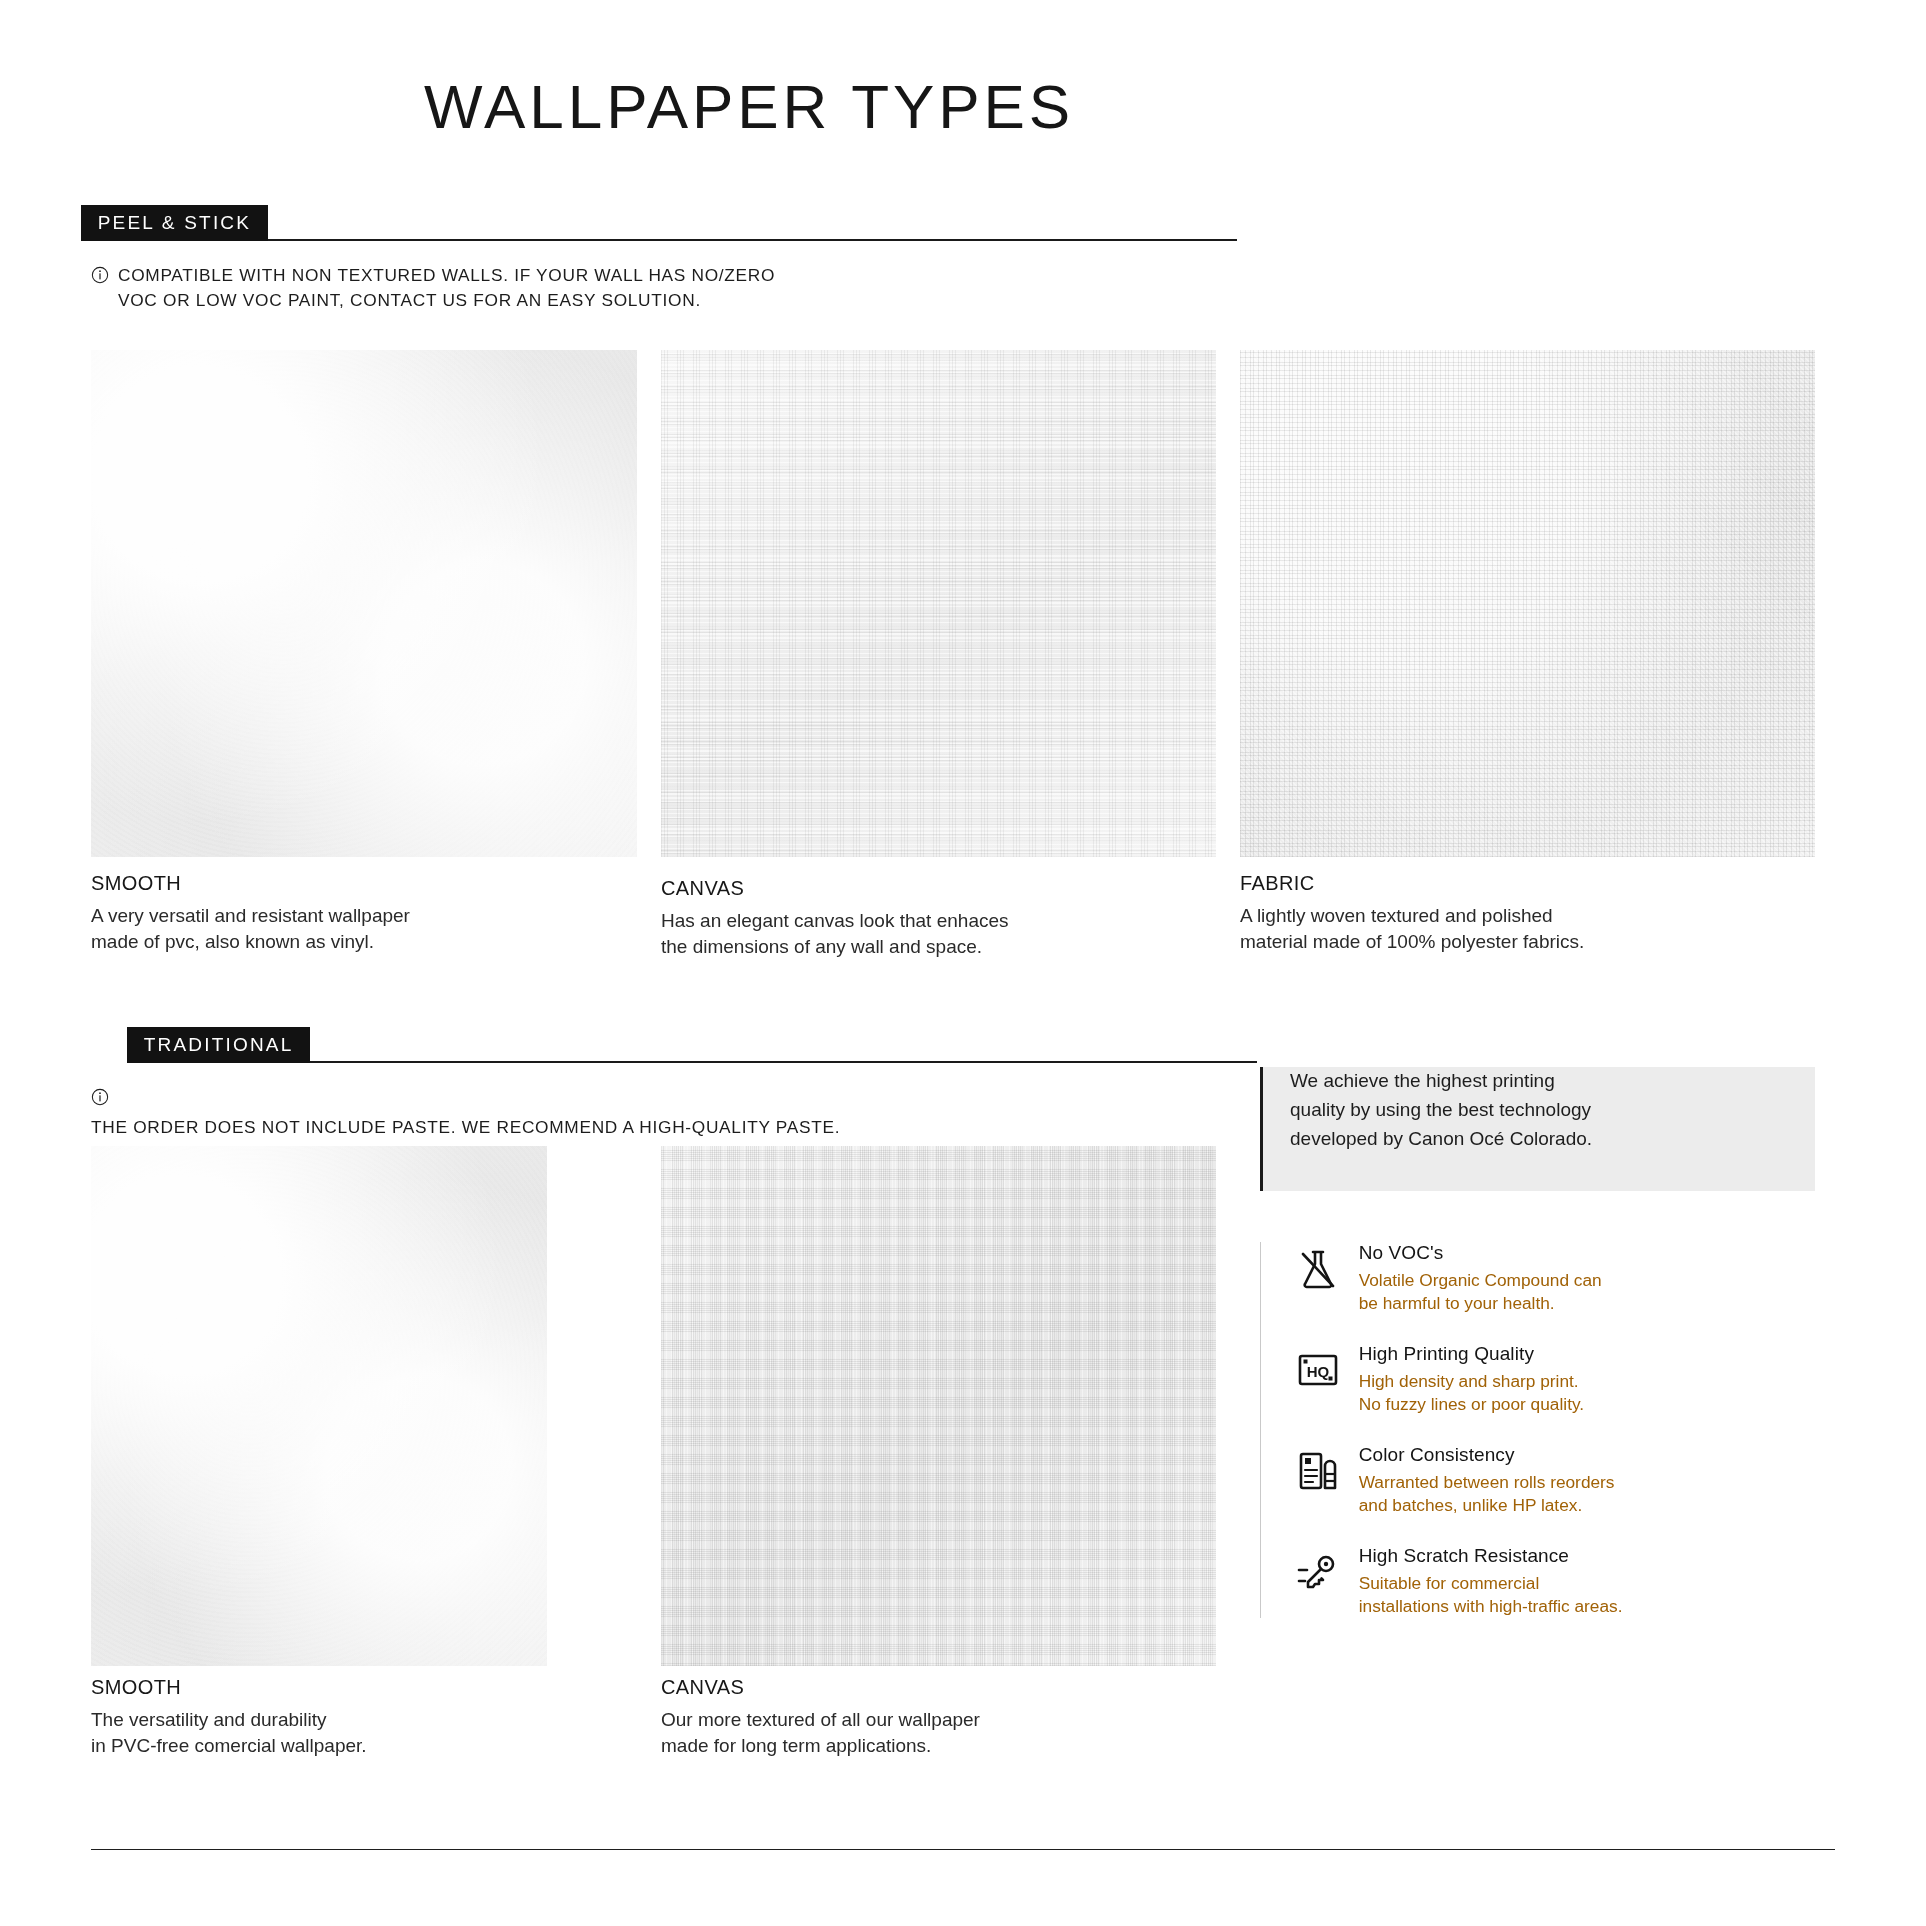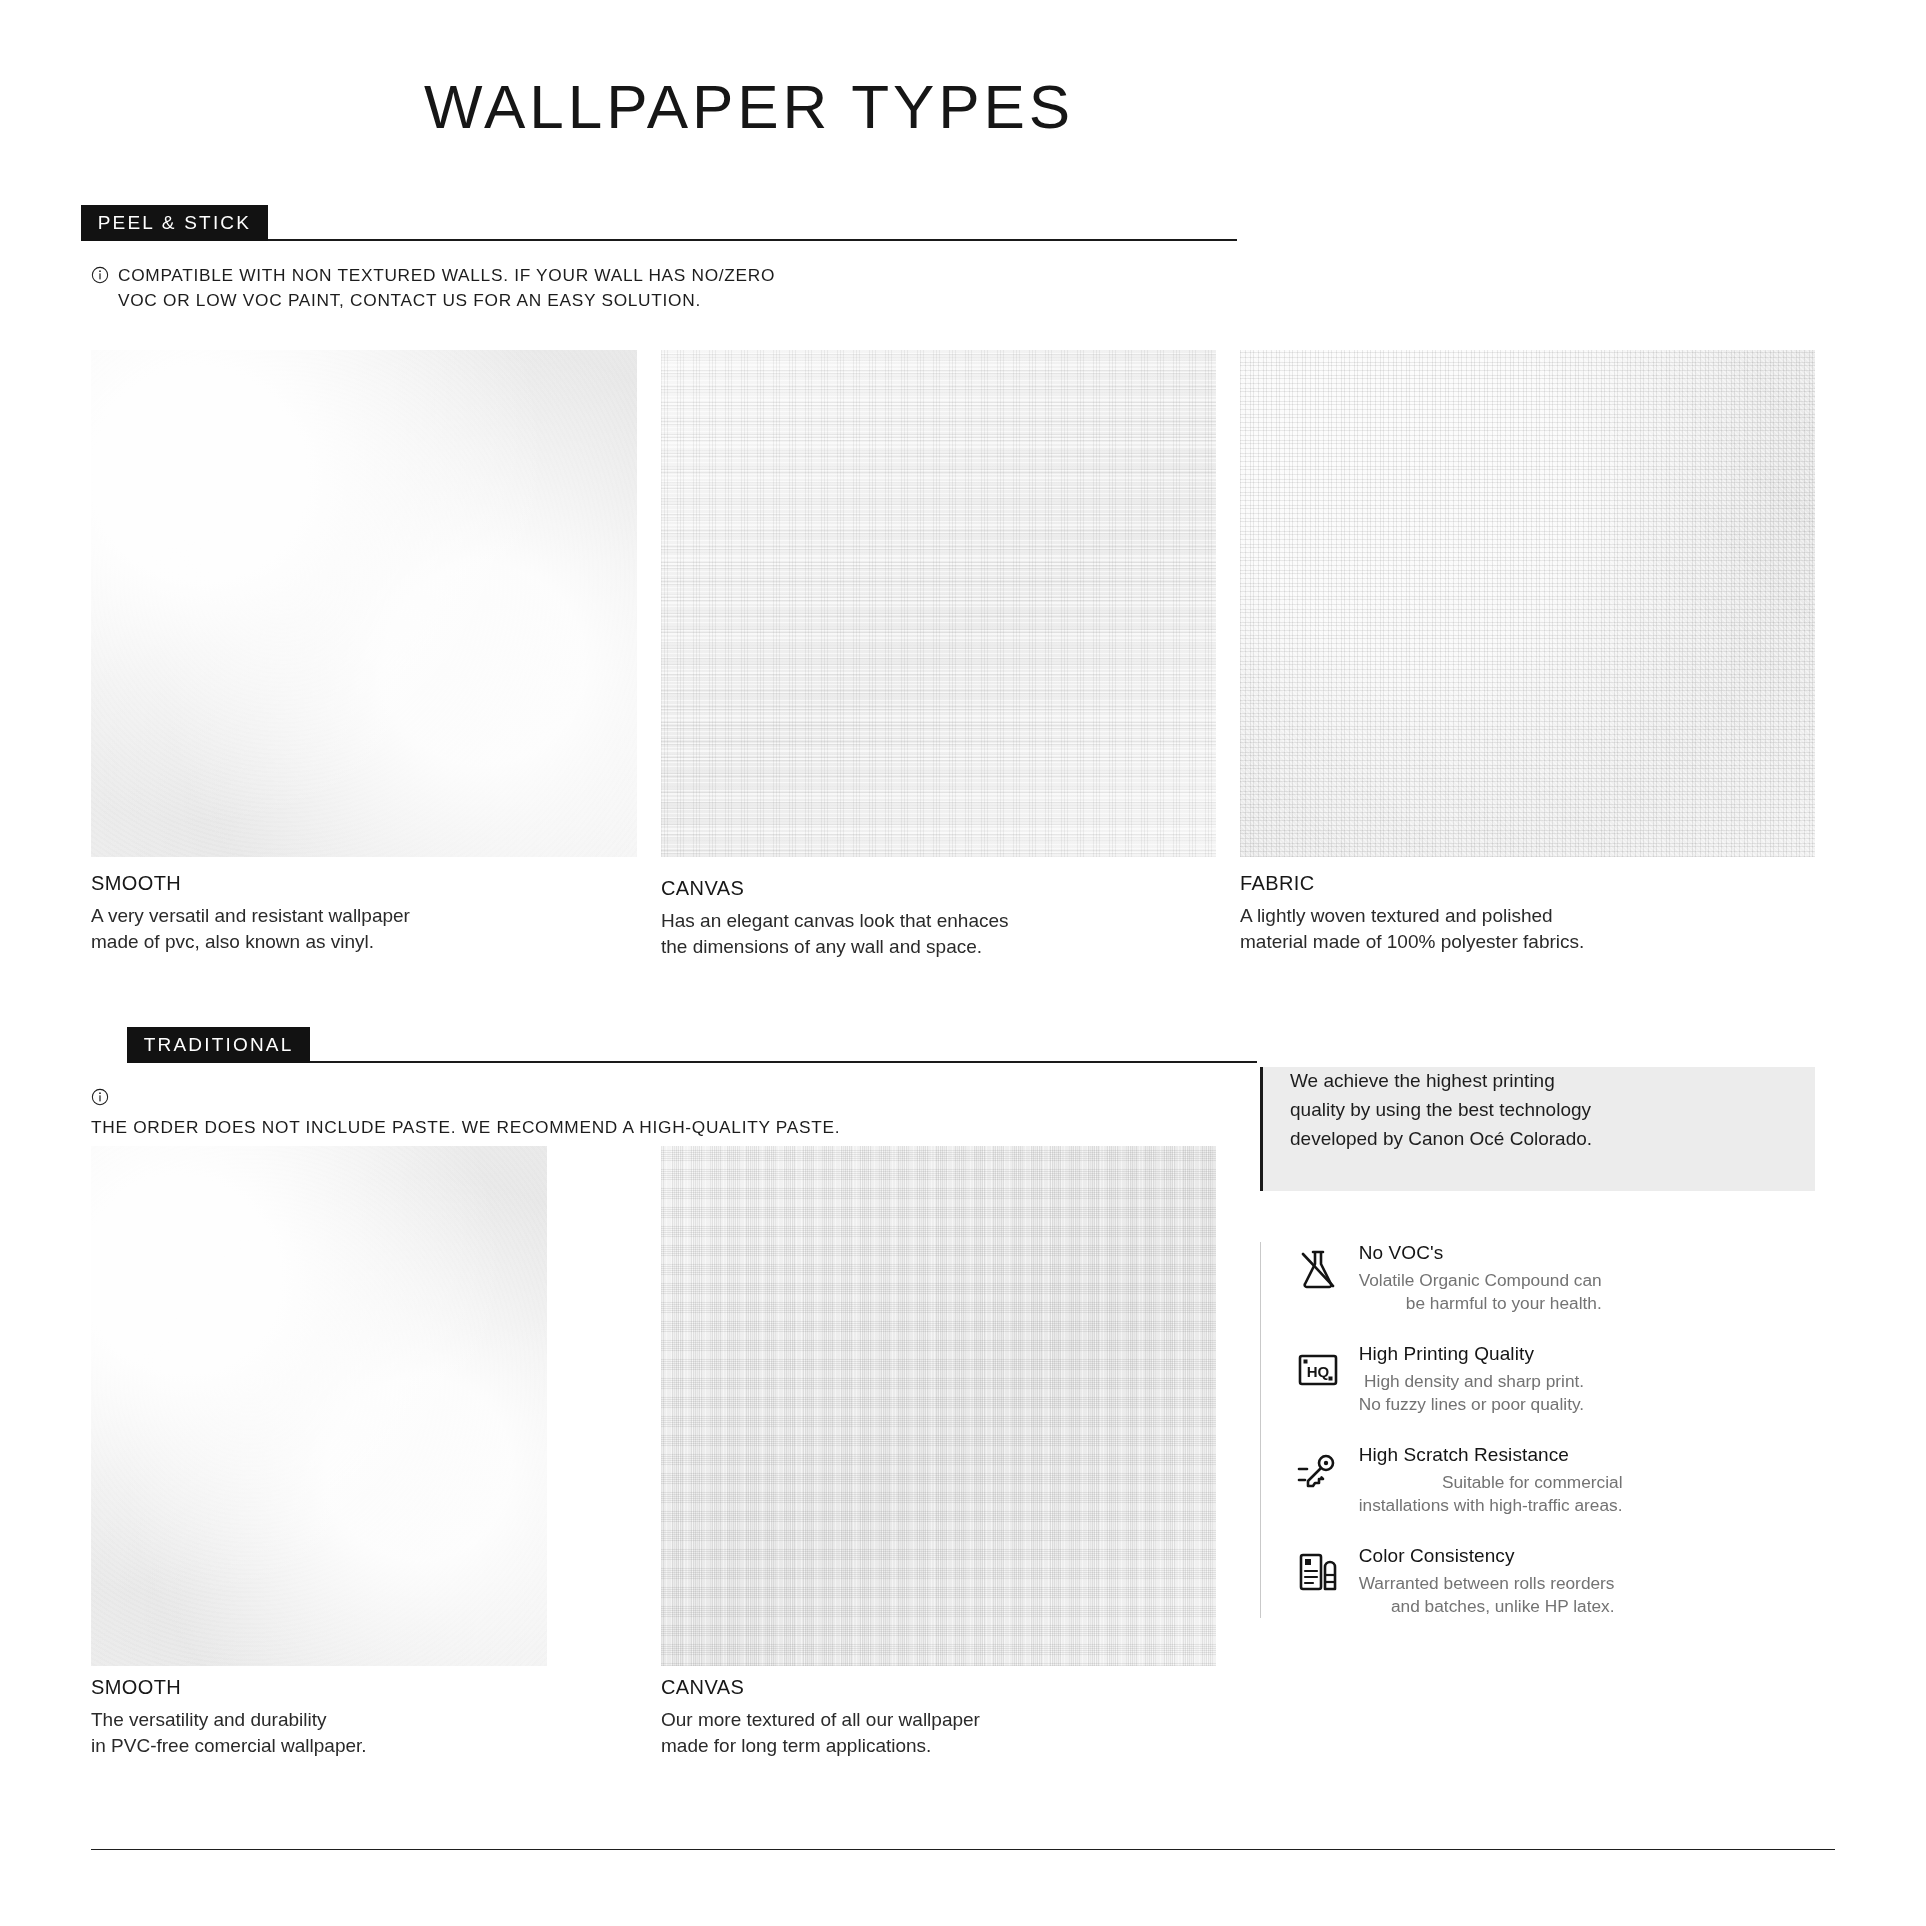--- a/index.html
+++ b/index.html
@@ -194,24 +194,23 @@
   .feature-title {
     font-size: 19px;
     font-weight: 500;
     color: #141414;
     margin-bottom: 5.1px;
     letter-spacing: 0.1px;
   }
   .feature-body {
     font-size: 17.3px;
     line-height: 1.33;
-    color: #737373;
+    color: #a16207;
     font-weight: 300;
     white-space: pre-line;
-    text-align: right;
   }
 
   
   .bottom-rule {
     position: absolute;
     left: 91px;
     top: 1849px;
     width: 1744px;
     height: 1.3px;
     background: #1e1e1e;
@@ -311,35 +310,20 @@
       <svg class="feature-icon" viewBox="0 0 48 48">
         <rect x="6" y="10" width="36" height="28" rx="2" fill="none" stroke="#141414" stroke-width="2.6"></rect>
         <text x="24" y="31" text-anchor="middle" font-family="Liberation Sans, sans-serif" font-size="15" font-weight="700" fill="#141414">HQ</text>
         <rect x="9.5" y="13.5" width="4" height="4" fill="#141414"></rect>
         <rect x="34.5" y="30.5" width="4" height="4" fill="#141414"></rect>
       </svg>
       <div class="feature-text">
         <div class="feature-title">High Printing Quality</div>
         <div class="feature-body">High density and sharp print.
 No fuzzy lines or poor quality.</div>
-      </div>
-    </div>
-
-    <div class="feature">
-      <svg class="feature-icon" viewBox="0 0 48 48">
-        <circle cx="32" cy="16" r="7" fill="none" stroke="#141414" stroke-width="2.6"></circle>
-        <circle cx="32" cy="16" r="2.2" fill="#141414"></circle>
-        <path d="M27 21 L14 34 v5 h5 l2 -3 h4 v-4 h4 l-1.5 -1.5" fill="none" stroke="#141414" stroke-width="2.6" stroke-linejoin="round" stroke-linecap="round"></path>
-        <line x1="5" y1="22" x2="13" y2="22" stroke="#141414" stroke-width="2.6" stroke-linecap="round"></line>
-        <line x1="5" y1="33" x2="11" y2="33" stroke="#141414" stroke-width="2.6" stroke-linecap="round"></line>
-      </svg>
-      <div class="feature-text">
-        <div class="feature-title">High Scratch Resistance</div>
-        <div class="feature-body">Suitable for commercial
-installations with high-traffic areas.</div>
       </div>
     </div>
 
     <div class="feature">
       <svg class="feature-icon" viewBox="0 0 48 48">
         <rect x="7" y="7" width="20" height="34" rx="2" fill="none" stroke="#141414" stroke-width="2.6"></rect>
         <rect x="11" y="11" width="6" height="6" fill="#141414"></rect>
         <line x1="11" y1="23" x2="23" y2="23" stroke="#141414" stroke-width="2.2" stroke-linecap="round"></line>
         <line x1="11" y1="29" x2="23" y2="29" stroke="#141414" stroke-width="2.2" stroke-linecap="round"></line>
         <line x1="11" y1="35" x2="19" y2="35" stroke="#141414" stroke-width="2.2" stroke-linecap="round"></line>
@@ -347,18 +331,33 @@
         <line x1="31" y1="27" x2="41" y2="27" stroke="#141414" stroke-width="2.2"></line>
         <line x1="31" y1="34" x2="41" y2="34" stroke="#141414" stroke-width="2.2"></line>
       </svg>
       <div class="feature-text">
         <div class="feature-title">Color Consistency</div>
         <div class="feature-body">Warranted between rolls reorders
 and batches, unlike HP latex.</div>
       </div>
     </div>
 
+    <div class="feature">
+      <svg class="feature-icon" viewBox="0 0 48 48">
+        <circle cx="32" cy="16" r="7" fill="none" stroke="#141414" stroke-width="2.6"></circle>
+        <circle cx="32" cy="16" r="2.2" fill="#141414"></circle>
+        <path d="M27 21 L14 34 v5 h5 l2 -3 h4 v-4 h4 l-1.5 -1.5" fill="none" stroke="#141414" stroke-width="2.6" stroke-linejoin="round" stroke-linecap="round"></path>
+        <line x1="5" y1="22" x2="13" y2="22" stroke="#141414" stroke-width="2.6" stroke-linecap="round"></line>
+        <line x1="5" y1="33" x2="11" y2="33" stroke="#141414" stroke-width="2.6" stroke-linecap="round"></line>
+      </svg>
+      <div class="feature-text">
+        <div class="feature-title">High Scratch Resistance</div>
+        <div class="feature-body">Suitable for commercial
+installations with high-traffic areas.</div>
+      </div>
+    </div>
+
   </div>
 
   <div class="bottom-rule"></div>
 
 </div>
 
 
 </body></html>

